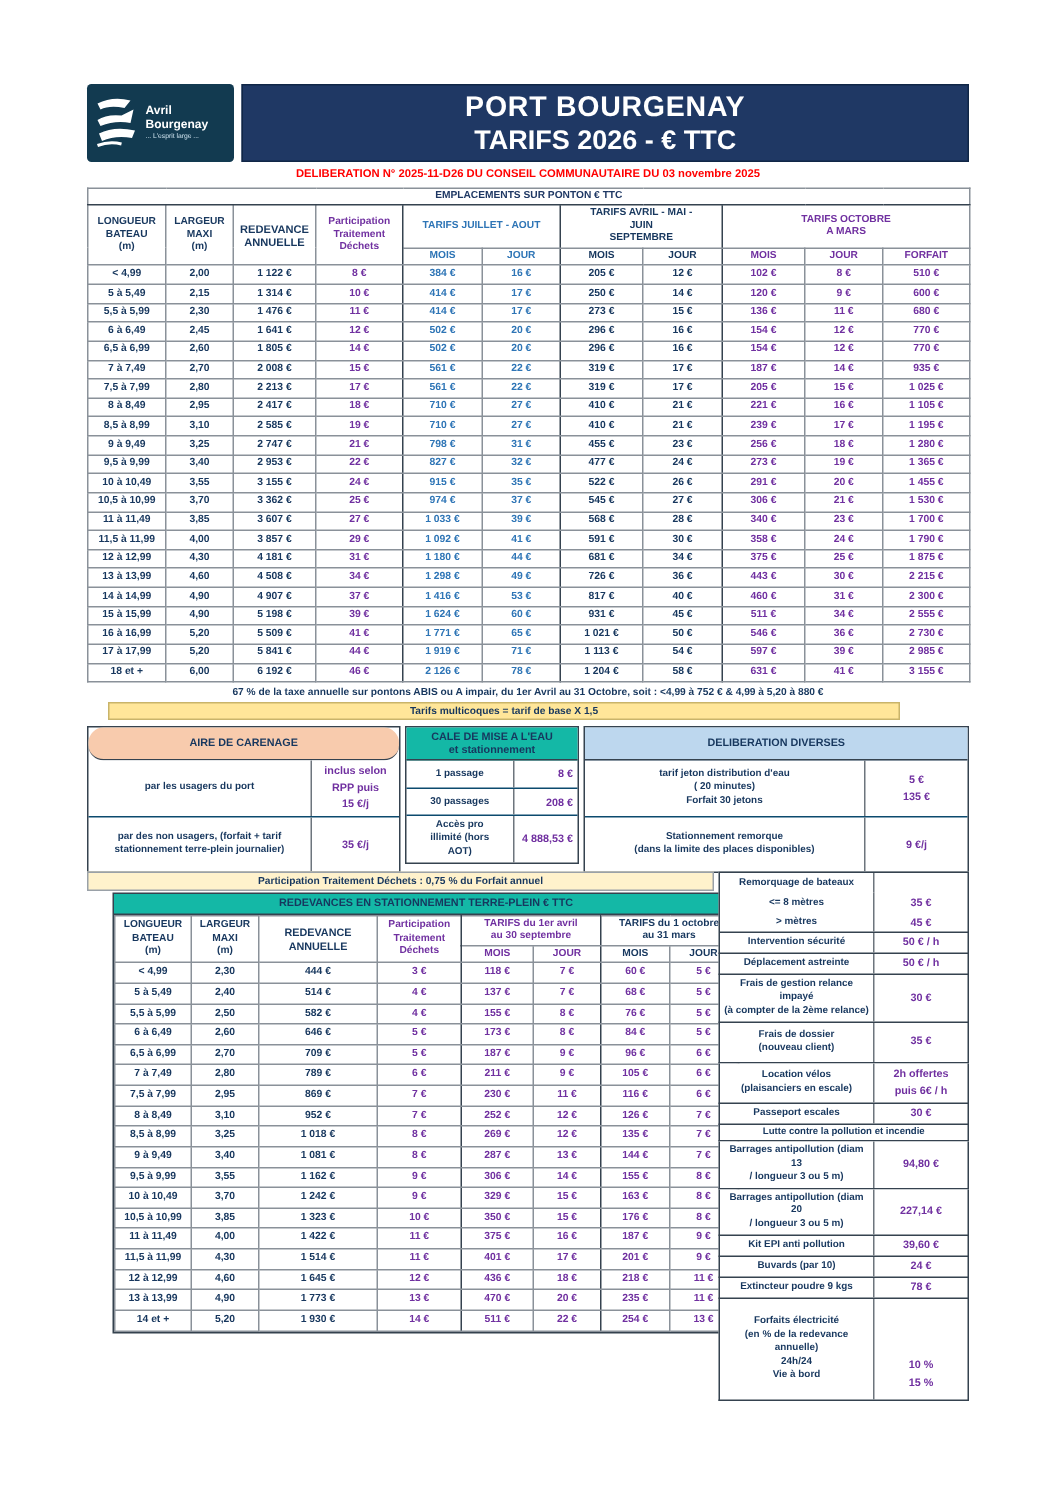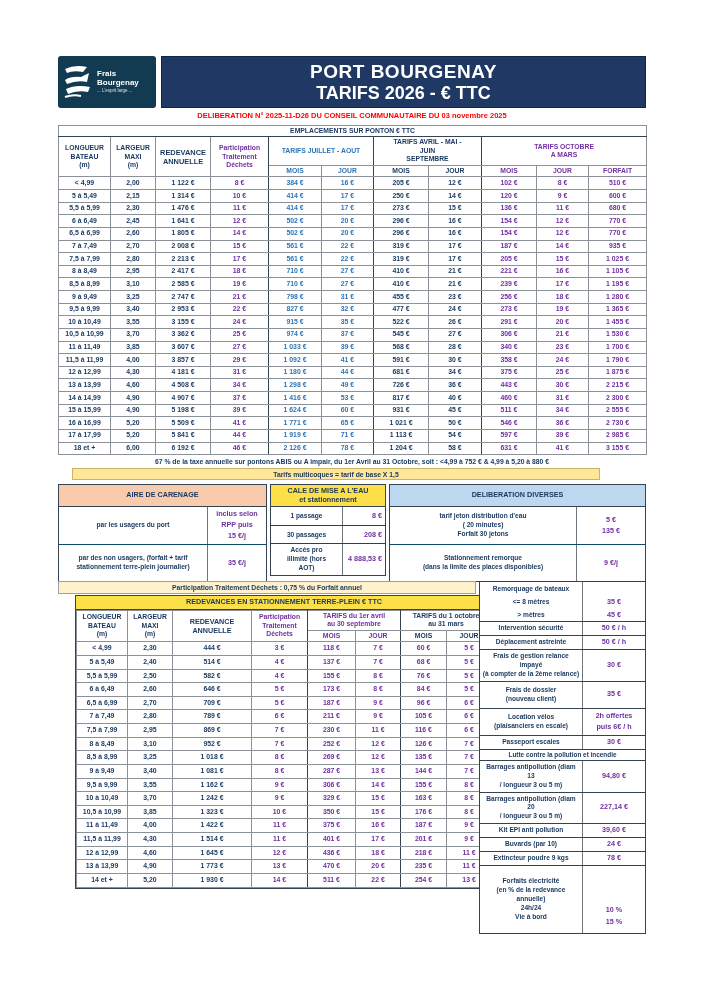--- a/index.html
+++ b/index.html
@@ -36,21 +36,21 @@
   .note { margin-top:3px; text-align:center; color:#17375E; font-weight:bold; font-size:6.8px; }
   .band-yellow { margin:3px auto 0 14px; width:528px; background:#FFE699; border:1px solid #c9b46a;
                  text-align:center; color:#17375E; font-weight:bold; font-size:6.8px; padding:1.5px 0; }
 
   
   .lower { position:relative; margin-top:4px; height:452px; }
   .sec { position:absolute; border:1.4px solid #35424f; background:#fff; }
   .sec-hd { font-weight:bold; color:#17375E; text-align:center; font-size:7.2px; padding:2px 0;
             border-bottom:1px solid #35424f; white-space:pre-line; line-height:1.2; }
   .hd-peach { background:#F8CBAD; height:22px; display:flex; align-items:center; justify-content:center; }
-  .hd-green { background:#fde047; }
+  .hd-green { background:#14b8a6; }
   .hd-blue  { background:#BDD7EE; height:22px; display:flex; align-items:center; justify-content:center; }
 
   #carenage { left:0; top:0; width:209px; }
   #cale     { left:212px; top:0; width:116px; }
   #prestTop { left:331px; top:0; width:257px; }
   #partBand { position:absolute; left:0; top:97px; width:418px; background:#FFF2CC; border:1px solid #9aa1a8;
               text-align:center; color:#17375E; font-weight:bold; font-size:6.8px; padding:2px 0; }
   #terreSec { left:17px; top:111px; width:418px; }
   #rightCol { position:absolute; left:421px; top:97px; width:167px; }
 
@@ -98,21 +98,21 @@
 
     <div class="hdr-row">
       <div class="logo">
         <svg width="30" height="38" viewBox="0 0 30 38">
           <path d="M2 6 Q12 1 24 4 L20 9 Q10 7 4 10 Z" fill="#ffffff"></path>
           <path d="M26 10 L18 14 Q8 13 2 17 L4 21 Q14 17 24 19 Z" fill="#ffffff"></path>
           <path d="M3 26 Q13 21 27 24 L25 29 Q14 27 5 31 Z" fill="#ffffff"></path>
           <path d="M2 34 Q10 31 18 33" stroke="#ffffff" stroke-width="2" fill="none"></path>
         </svg>
         <div class="logo-text">
-          <div class="logo-name" style="white-space: pre-line;">Frais
+          <div class="logo-name" style="white-space: pre-line;">Avril
 Bourgenay</div>
           <div class="logo-tag" style="white-space: pre-line;">... L'esprit large ...</div>
         </div>
       </div>
       <div class="titlebar">
         <div class="title1" style="white-space: pre-line;">PORT BOURGENAY</div>
         <div class="title2" style="white-space: pre-line;">TARIFS 2026  -  €  TTC</div>
       </div>
     </div>
     <div class="deliberation" style="white-space: pre-line;">DELIBERATION N° 2025-11-D26 DU CONSEIL COMMUNAUTAIRE DU 03 novembre 2025</div>
@@ -453,21 +453,21 @@
           </tr>
         </tbody>
     </table>
 
     <div class="note" style="white-space: pre-line;">67 % de la taxe annuelle sur pontons ABIS ou A impair, du 1er Avril au 31 Octobre, soit : &lt;4,99 à 752 €  &amp;  4,99 à 5,20 à 880 €</div>
     <div class="band-yellow" style="white-space: pre-line;">Tarifs multicoques = tarif de base X 1,5</div>
 
     <div class="lower">
 
       <div class="sec" id="carenage">
-        <div class="sec-hd hd-peach" style="white-space: pre-line;">AIRE DE CARENAGE</div>
+        <div class="sec-hd hd-peach" style="white-space: pre-line; border-radius: 10px;">AIRE DE CARENAGE</div>
         <div>
             <div class="p-row">
               <div class="p-lbl">par les usagers du port</div>
               <div class="p-val">inclus selon
 RPP puis
 15 €/j</div>
             </div>
             <div class="p-row">
               <div class="p-lbl">par des non usagers, (forfait + tarif
 stationnement terre-plein journalier)</div>

